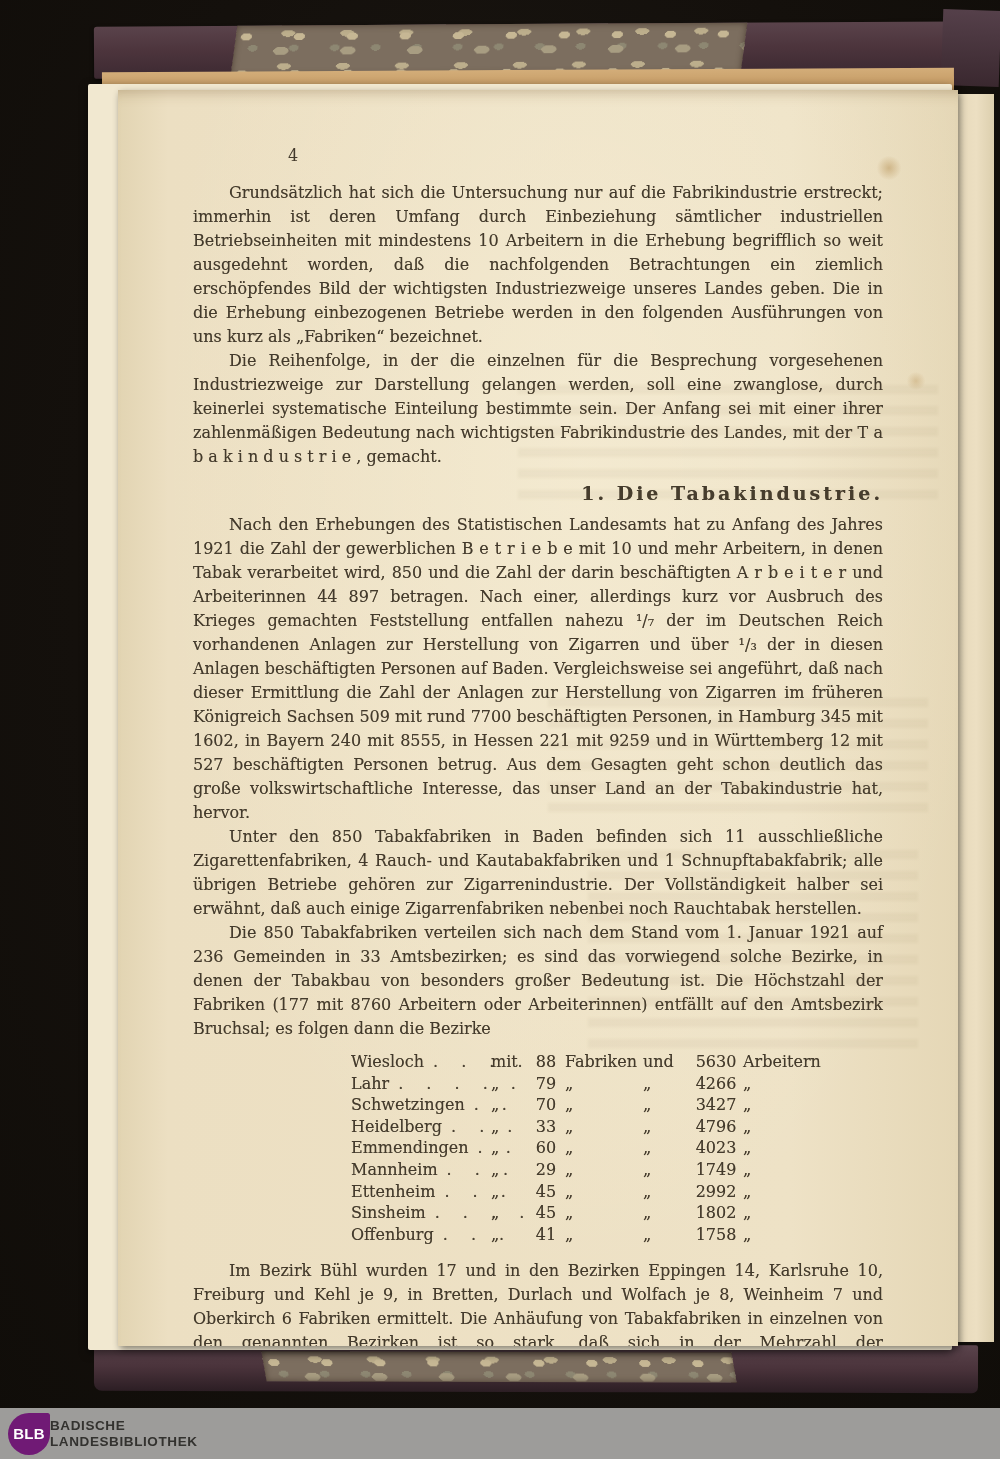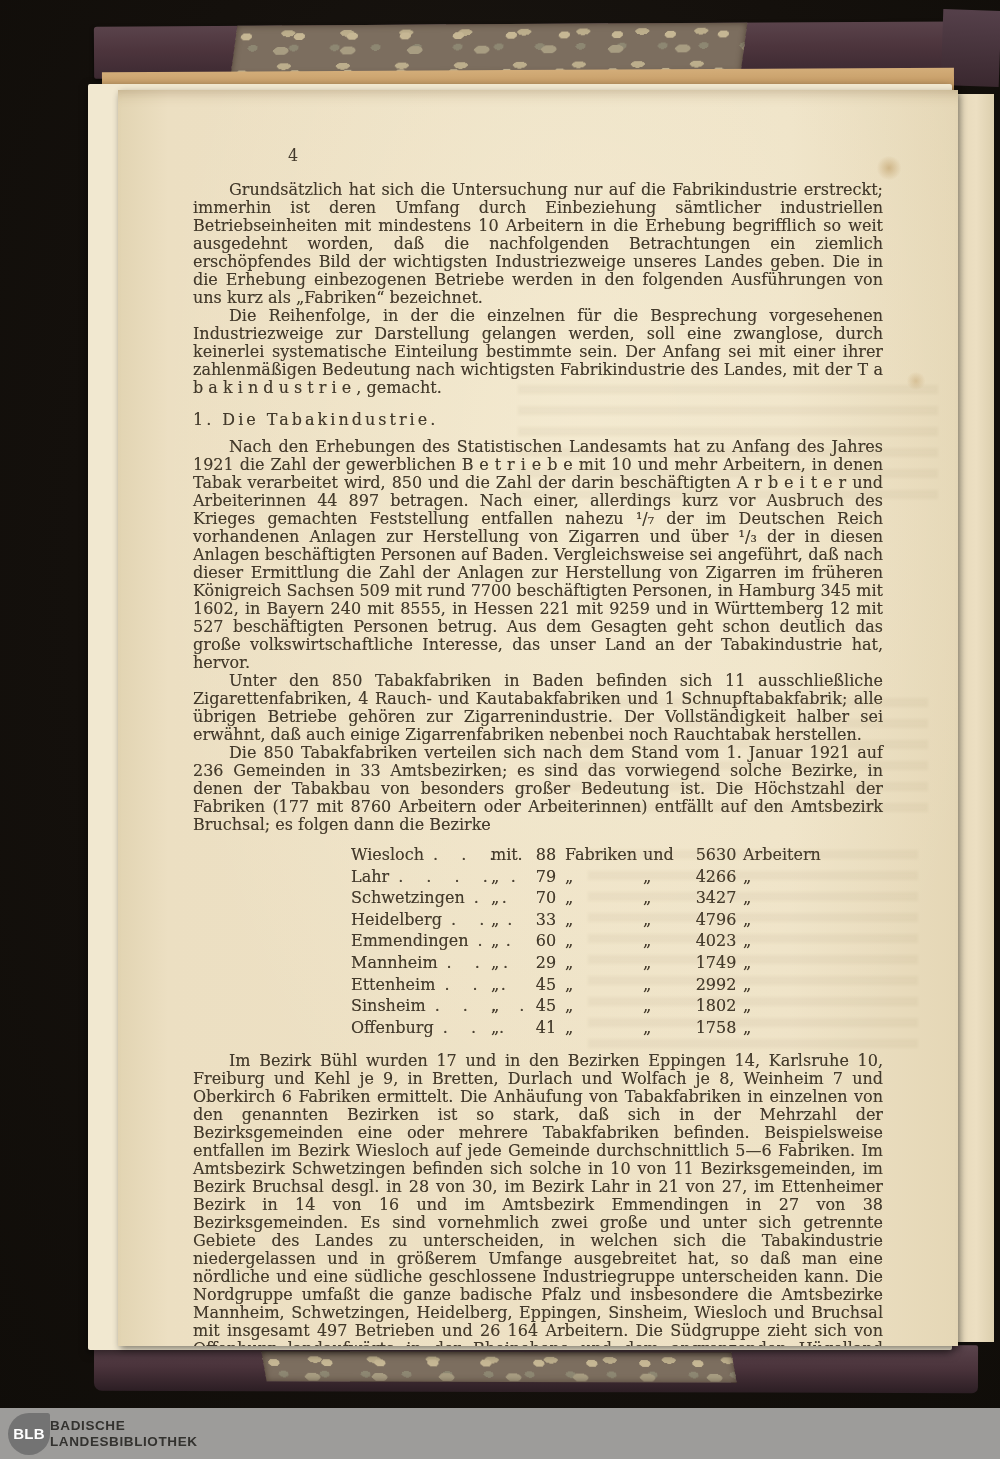--- a/index.html
+++ b/index.html
@@ -40,24 +40,24 @@
   .page2{position:absolute;left:950px;top:94px;width:44px;height:1248px;
              background:linear-gradient(90deg,#9f8f6d 0%, #e6d9ba 14%, #ecdfc2 60%, #dccfae 100%);}
   .page{position:absolute;left:118px;top:90px;width:840px;height:1256px;overflow:hidden;
         background:
           radial-gradient(ellipse at 55% 30%, rgba(255,250,230,.35), rgba(0,0,0,0) 65%),
           linear-gradient(90deg,#e2d4b2 0%, #ecdfc2 6%, #eee2c6 80%, #e5d7b6 100%);
         color:#433a2c;
         box-shadow:inset 0 14px 14px -12px rgba(120,90,50,.35), 2px 3px 7px rgba(0,0,0,.45);
         padding:56px 75px 0 75px;box-sizing:border-box;}
   .page-num{font-size:16px;margin-left:95px;height:21px;}
-  p.para{font-size:16px;line-height:18px;text-align:justify;margin:0;text-indent:36px;
+  p.para{font-size:16px;line-height:24px;text-align:justify;margin:0;text-indent:36px;
          text-shadow:0 0 .5px rgba(58,45,22,.45);}
   p.first{margin-top:14px;}
-  h3.heading{font-size:16px;font-weight:normal;text-align:left;letter-spacing:3px;
+  h3.heading{font-size:19px;font-weight:bold;text-align:right;letter-spacing:3px;
          margin:13px 0 9px 0;text-shadow:0 0 .5px rgba(58,45,22,.45);}
 
   
   .stat-table{margin:11px 0 13px 158px;font-size:16px;}
   .trow{display:grid;grid-template-columns:140px 34px 40px 78px 44px 56px 78px;
         height:21.6px;align-items:baseline;text-shadow:0 0 .5px rgba(58,45,22,.45);}
   .tname{white-space:nowrap;}
   .tname .dots{letter-spacing:9px;margin-left:9px;color:#4a4133;}
   .tc{text-align:left;}
   .tnum{text-align:center;padding-left:2px;}
@@ -70,21 +70,21 @@
   .g3{left:470px;top:760px;width:330px;height:210px;}
   .stain{position:absolute;pointer-events:none;border-radius:50%;}
   .s1{left:758px;top:66px;width:26px;height:24px;
       background:radial-gradient(circle, rgba(186,150,92,.55), rgba(186,150,92,0) 70%);}
   .s2{left:788px;top:282px;width:20px;height:18px;
       background:radial-gradient(circle, rgba(186,150,92,.4), rgba(186,150,92,0) 70%);}
 
   
   .footer{position:absolute;left:0;bottom:0;width:1000px;height:51px;background:#9d9c9a;
           display:flex;align-items:center;font-family:"Liberation Sans",sans-serif;z-index:10;}
-  .blb-logo{width:42px;height:42px;margin-left:8px;background:#737373;
+  .blb-logo{width:42px;height:42px;margin-left:8px;background:#701a75;
             border-radius:50% 6% 50% 50%;display:flex;align-items:center;justify-content:center;
             color:#fff;font-weight:bold;font-size:15px;letter-spacing:.3px;flex:0 0 auto;}
   .lib-name{color:#33322f;font-weight:bold;font-size:13.5px;
             line-height:16px;letter-spacing:.6px;}
   .footer-right{margin-left:auto;margin-right:14px;display:flex;align-items:center;}
   .arms{width:22px;height:40px;margin-right:14px;flex:0 0 auto;}
   .state-name{color:#242423;font-size:17.5px;font-weight:500;letter-spacing:.2px;}
 </style>
 </head>
 <body>

